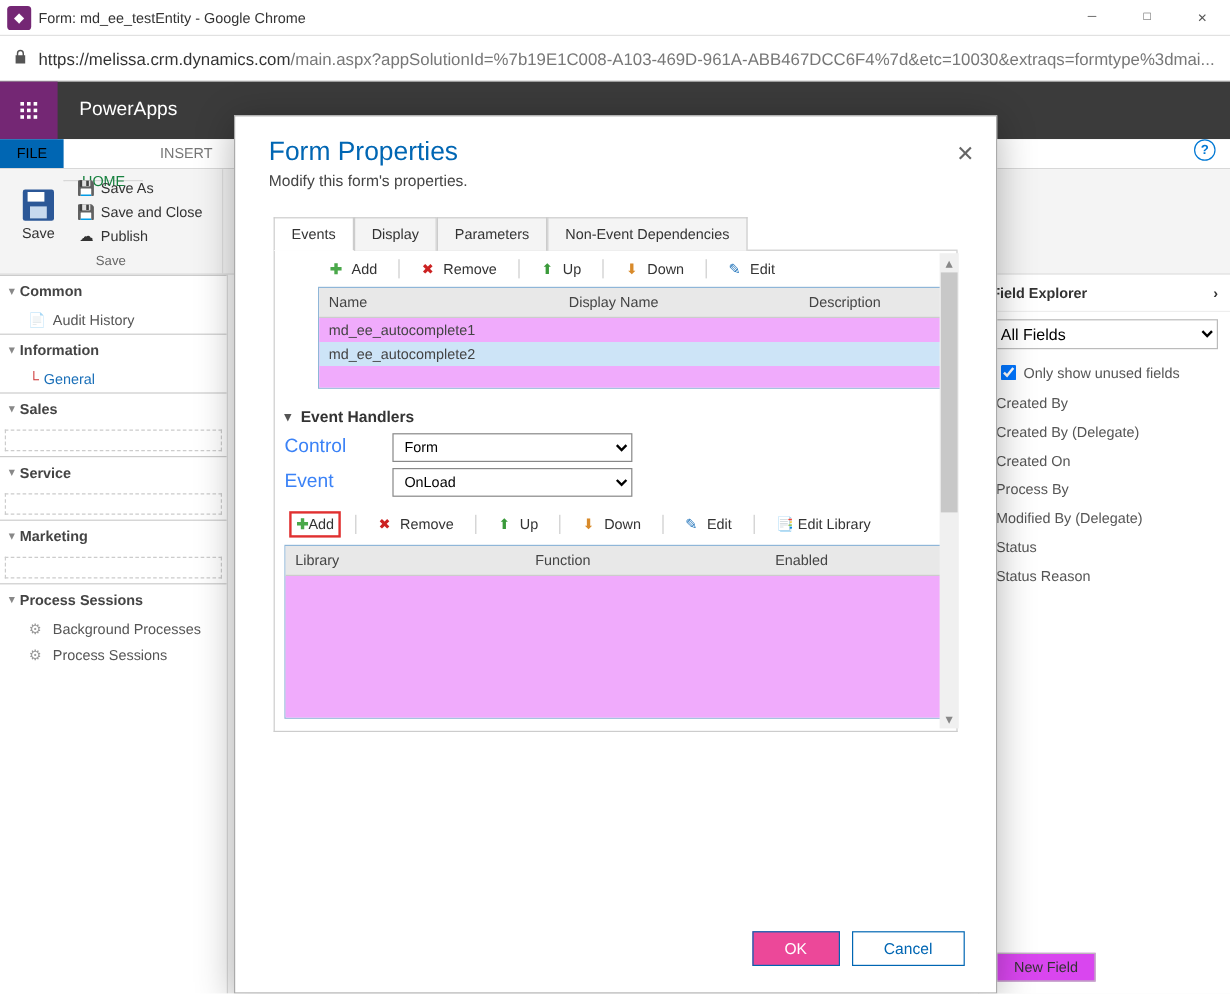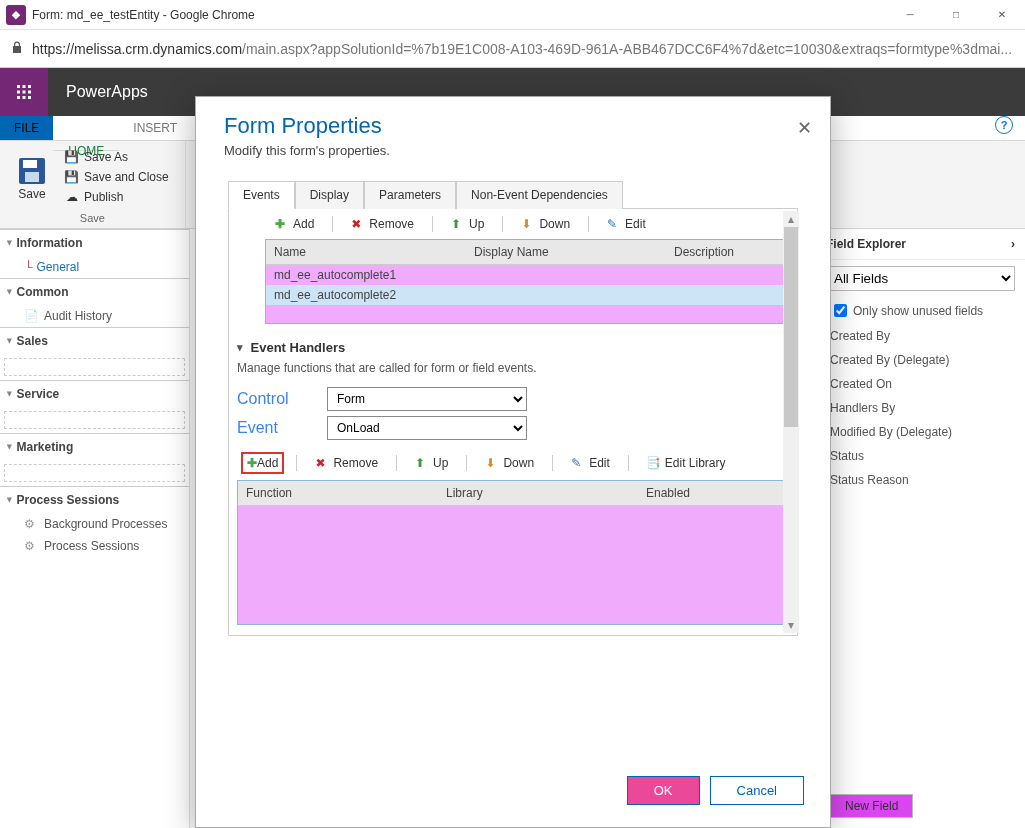--- a/index.html
+++ b/index.html
@@ -200,34 +200,34 @@
         <span style="text-align:center; font-size:11px; line-height:1.1; max-width:50px;">Change Properties</span>
       </div>
     </div>
     <div class="rgroup-label">&nbsp;</div>
   </div>
 </div>
 
 <div class="workspace">
   <div class="leftnav">
     <div class="navsection">
+      <div class="navsection-h">Common</div>
+      <div class="navitem plain">
+          <span class="nicon">📄</span>
+          <span>Audit History</span>
+        </div>
+    </div>
+    <div class="navsection">
       <div class="navsection-h">Information</div>
       <div class="navitem">
           <span style="color:#c33;margin-right:4px;">└</span>
           <span>General</span>
         </div>
     </div>
     <div class="navsection">
-      <div class="navsection-h">Common</div>
-      <div class="navitem plain">
-          <span class="nicon">📄</span>
-          <span>Audit History</span>
-        </div>
-    </div>
-    <div class="navsection">
       <div class="navsection-h">Sales</div>
       <div class="navsection collapsed-box"></div>
     </div>
     <div class="navsection">
       <div class="navsection-h">Service</div>
       <div class="navsection collapsed-box"></div>
     </div>
     <div class="navsection">
       <div class="navsection-h">Marketing</div>
       <div class="navsection collapsed-box"></div>
@@ -259,21 +259,21 @@
       <div class="rp-select">
         <select><option>All Fields</option></select>
       </div>
       <div class="rp-check">
           <input type="checkbox" checked="" style="">
           <span>Only show unused fields</span>
         </div>
       <div class="rp-row">Created By</div>
       <div class="rp-row">Created By (Delegate)</div>
       <div class="rp-row">Created On</div>
-      <div class="rp-row">Handlers By</div>
+      <div class="rp-row">Process By</div>
       <div class="rp-row">Modified By (Delegate)</div>
       <div class="rp-row">Status</div>
       <div class="rp-row">Status Reason</div>
       <div class="newfield">New Field</div>
     </div>
   </div>
 </div>
 
 <div class="modal">
   <div class="modal-head">
@@ -328,21 +328,20 @@
                 <span>md_ee_autocomplete1</span>
               </div>
             <div class="grow selected">
                 <span>md_ee_autocomplete2</span>
               </div>
           </div>
         </div>
       </div>
 
       <div class="section-h">Event Handlers</div>
-      <div class="section-desc">Manage functions that are called for form or field events.</div>
       <div class="form-row">
         <label>Control</label>
         <select><option>Form</option></select>
       </div>
       <div class="form-row">
         <label>Event</label>
         <select><option>OnLoad</option></select>
       </div>
 
       <div class="toolbar" style="margin-top:6px;">
@@ -371,22 +370,22 @@
             <span>Edit</span>
           </div>
         <div class="sep"></div>
         <div class="tbtn">
             <span class="ticon">📑</span>
             <span>Edit Library</span>
           </div>
       </div>
       <div class="grid">
         <div class="grid-head">
+          <div class="gh" style="width:200px;">Library</div>
           <div class="gh" style="width:200px;">Function</div>
-          <div class="gh" style="width:200px;">Library</div>
           <div class="gh" style="flex:1;">Enabled</div>
         </div>
         <div class="grid-body tall"></div>
       </div>
 
       <div style="position:absolute; right:-2px; top:2px; bottom:2px; width:16px; background:#f0f0f0;">
         <div style="position:absolute; top:0; width:16px; height:16px; display:flex; align-items:center; justify-content:center; color:#888;">▴</div>
         <div style="position:absolute; top:16px; width:14px; left:1px; height:200px; background:#c8c8c8;"></div>
         <div style="position:absolute; bottom:0; width:16px; height:16px; display:flex; align-items:center; justify-content:center; color:#888;">▾</div>
       </div>

